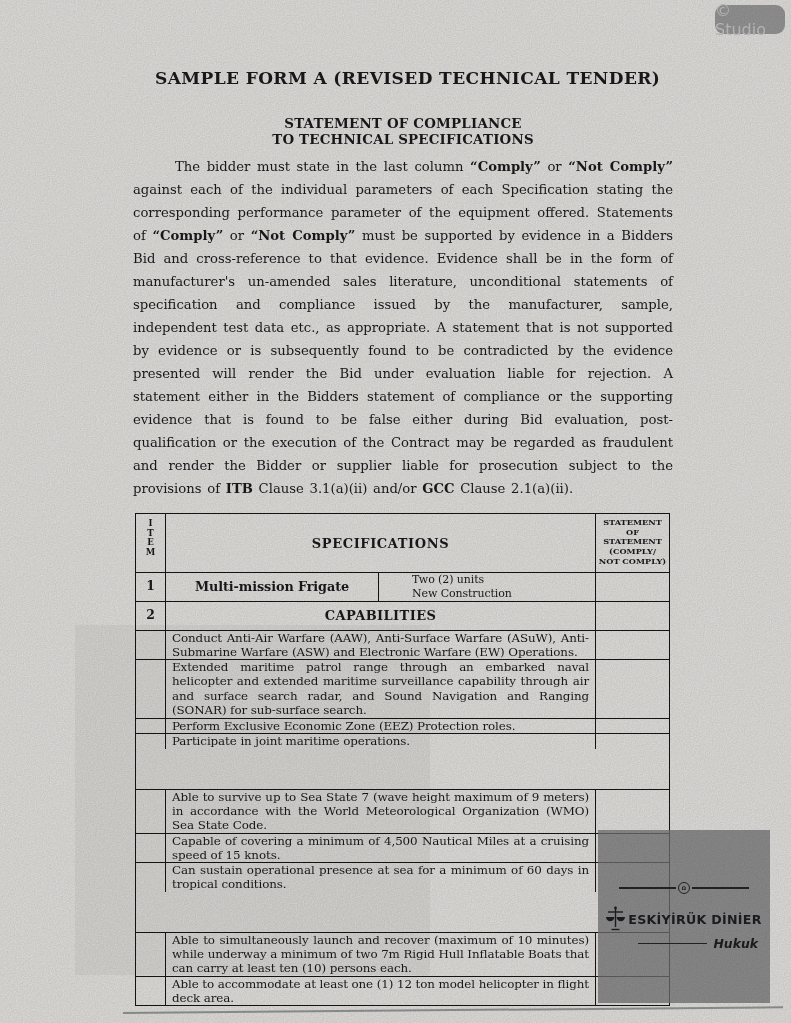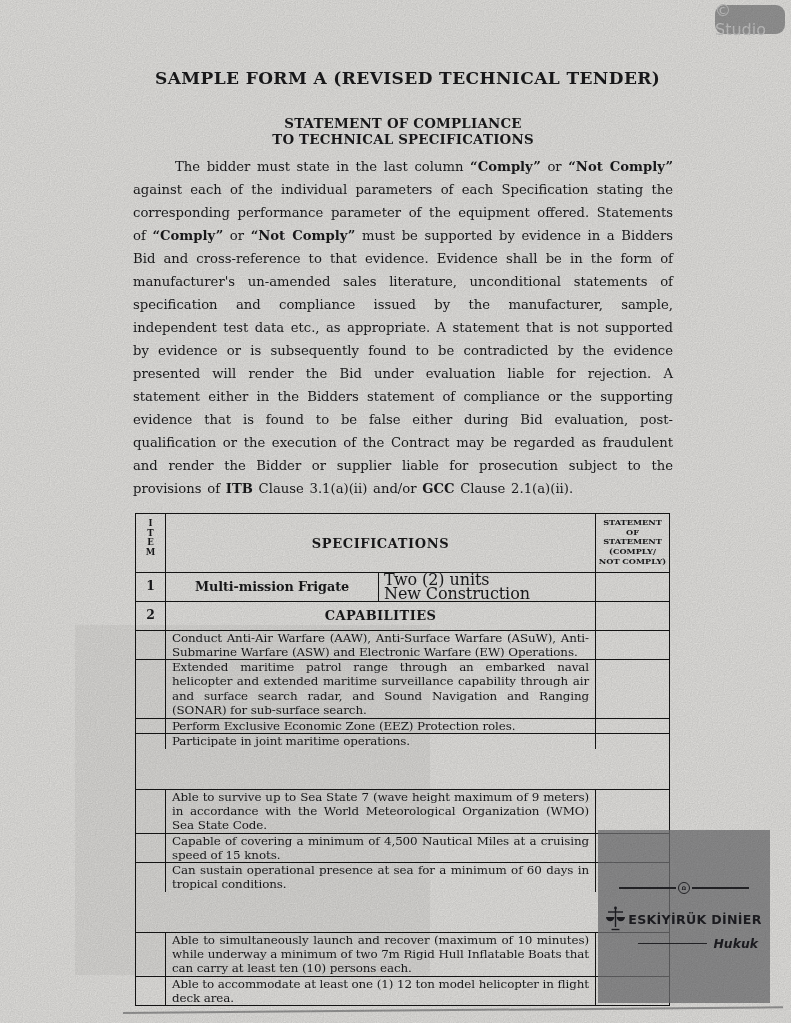--- a/index.html
+++ b/index.html
@@ -53,21 +53,21 @@
   .head{min-height:58px;}
   .item-letters{padding-top:5px;font-weight:bold;font-size:8.6px;line-height:9.6px;}
   .item-letters span{display:block;}
   .spec-head{display:flex;align-items:center;justify-content:center;
     font-weight:bold;font-size:13px;letter-spacing:.6px;}
   .comp-head{padding-top:4px;text-align:center;font-weight:bold;font-size:8.2px;line-height:9.7px;letter-spacing:0;}
   .r1{min-height:27px;}
   .c-num{padding-top:5px;font-weight:bold;font-size:12.4px;}
   .c-name{flex:0 0 213px;border-right:1.5px solid #161616;box-sizing:border-box;
     display:flex;align-items:center;justify-content:center;font-weight:bold;font-size:12.8px;}
-  .c-detail{flex:1 1 auto;padding:0 5px;font-size:16px;line-height:13.8px;}
+  .c-detail{flex:1 1 auto;padding:0 5px;font-size:11px;line-height:13.8px;margin-left:28px;}
   .r2{min-height:28px;}
   .cap-title{display:flex;align-items:center;justify-content:center;font-weight:bold;font-size:13px;letter-spacing:.4px;}
   .cap .c-spec{padding:0 6px;line-height:14.2px;text-align:justify;}
   .h15{min-height:14.5px;}
   .h29{min-height:28.5px;}
   .h43{min-height:43px;margin-top:40px;}
   .h58{min-height:57.5px;}
 
   
   .shade-band{

